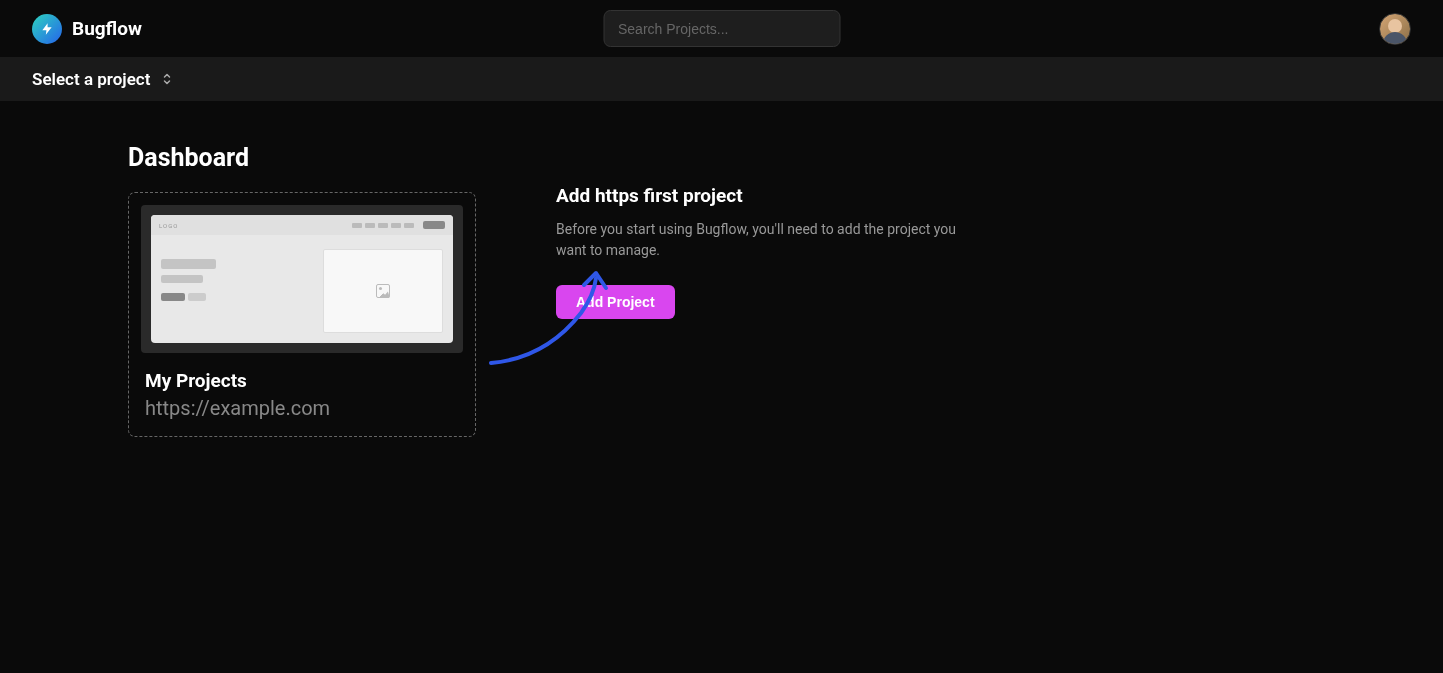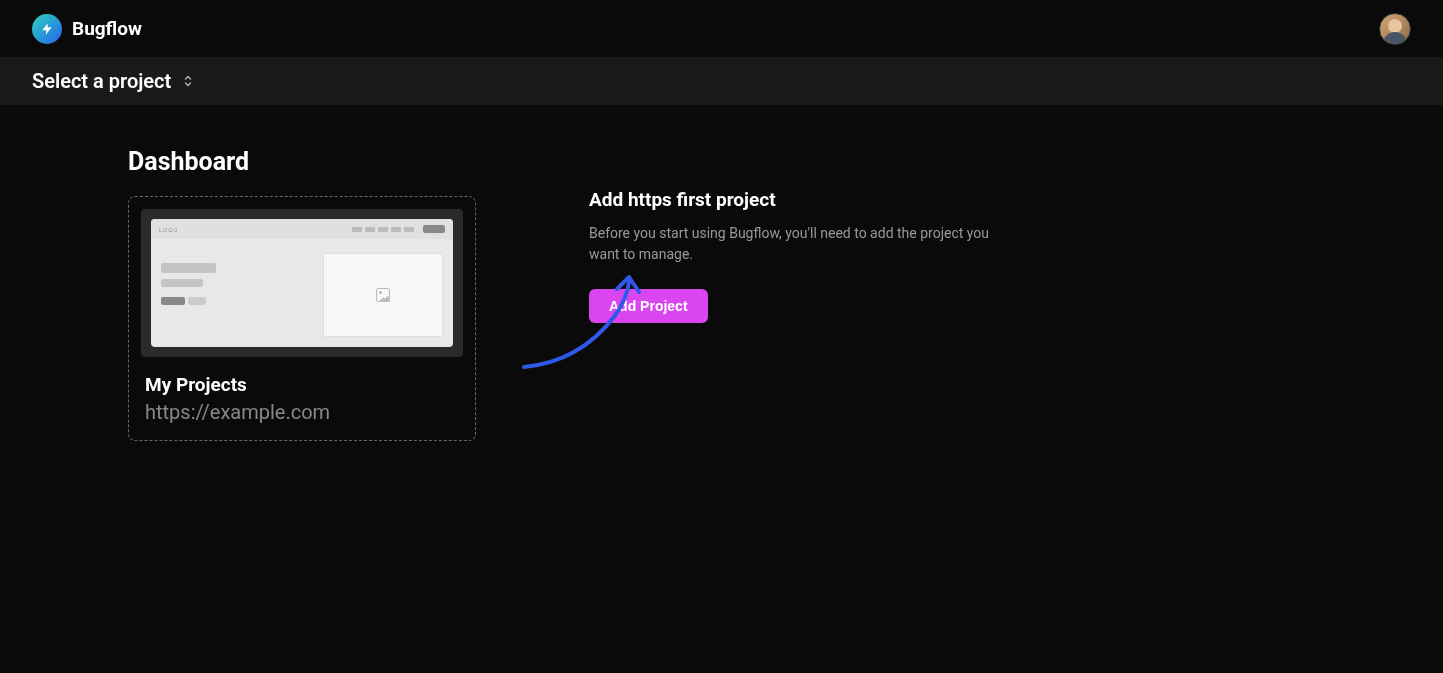--- a/index.html
+++ b/index.html
@@ -114,35 +114,35 @@
 
     .project-selector {
       display: flex;
       align-items: center;
       gap: 12px;
       cursor: pointer;
     }
 
     .project-label {
       font-weight: 600;
-      font-size: 20px;
+      font-size: 17px;
     }
 
     .chevron-updown {
       display: flex;
       flex-direction: column;
       font-size: 9px;
       line-height: 6px;
       color: #888;
     }
 
     .main-content {
       padding: 42px 128px;
       display: flex;
-      gap: 113px;
+      gap: 80px;
       align-items: flex-start;
     }
 
     .left-col {
       flex-shrink: 0;
     }
 
     .dashboard-title {
       font-size: 25px;
       font-weight: 700;
@@ -353,20 +353,23 @@
 <body>
 
 <div class="header">
   <div class="header-left">
     <div class="logo-circle">
       <svg class="logo-bolt" width="14" height="18" viewBox="0 0 24 24" fill="currentColor">
         <path d="M13 2 L4 14 L11 14 L10 22 L20 9 L13 9 Z"></path>
       </svg>
     </div>
     <span class="brand-name">Bugflow</span>
+  </div>
+  <div class="search-wrapper">
+    <input type="text" class="search-input" placeholder="Search Projects..." style="">
   </div>
   <div class="avatar">
     <div class="avatar-face"></div>
     <div class="avatar-body"></div>
   </div>
 </div>
 
 <div class="subheader">
   <div class="project-selector">
     <span class="project-label">Select a project</span>

